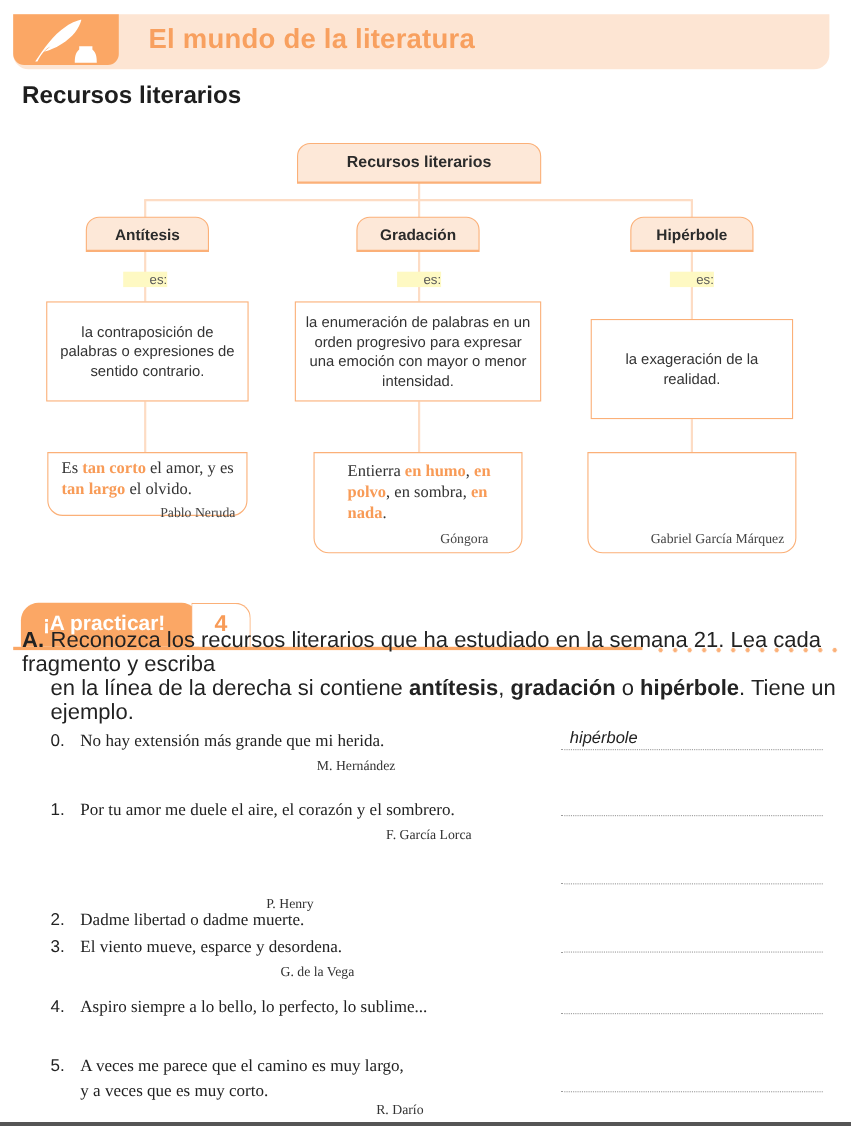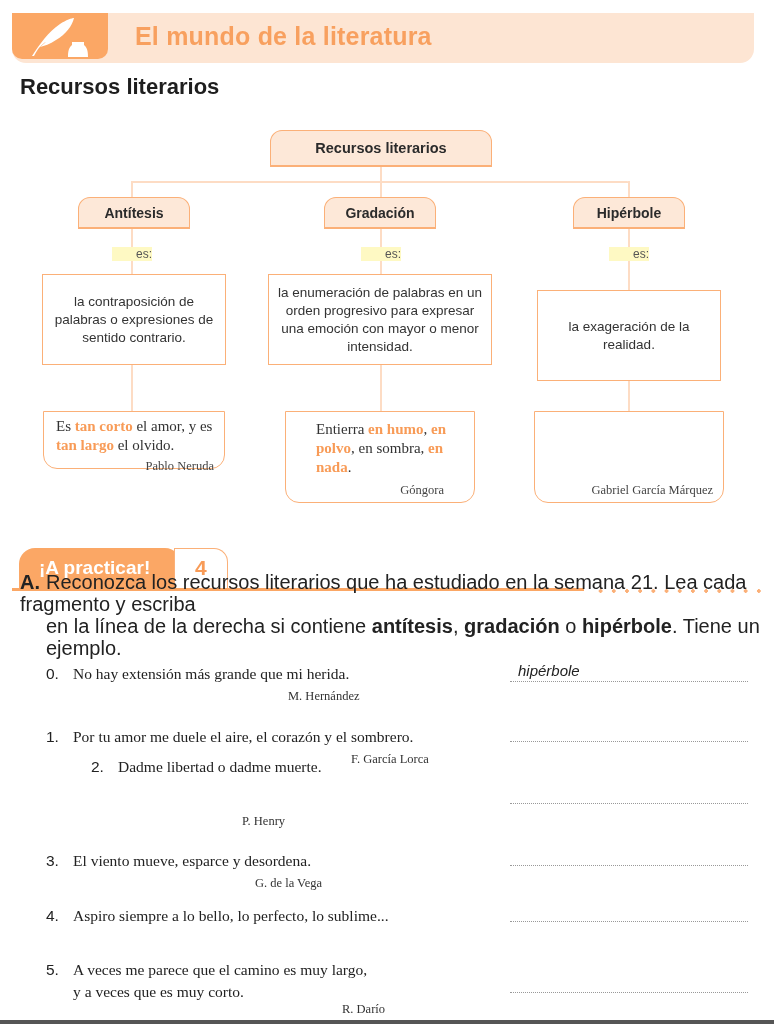--- a/index.html
+++ b/index.html
@@ -141,21 +141,21 @@
 <div class="answer-line" style="top:662px;">
   <span class="val" style="font-family:'Liberation Sans', sans-serif;">hipérbole</span>
 </div>
 
 <div class="item" style="top:728px;">
   <span class="num">1.</span><span>Por tu amor me duele el aire, el corazón y el sombrero.</span>
 </div>
 <div class="author-line" style="left:351px; top:752px;">F. García Lorca</div>
 <div class="answer-line" style="top:722px;"></div>
 
-<div class="item" style="top:758px;margin-left:45px;">
+<div class="item" style="top:828px;">
   <span class="num">2.</span><span>Dadme libertad o dadme muerte.</span>
 </div>
 <div class="author-line" style="left:242px; top:814px;">P. Henry</div>
 <div class="answer-line" style="top:784px;"></div>
 
 <div class="item" style="top:852px;">
   <span class="num">3.</span><span>El viento mueve, esparce y desordena.</span>
 </div>
 <div class="author-line" style="left:255px; top:876px;">G. de la Vega</div>
 <div class="answer-line" style="top:846px;"></div>

